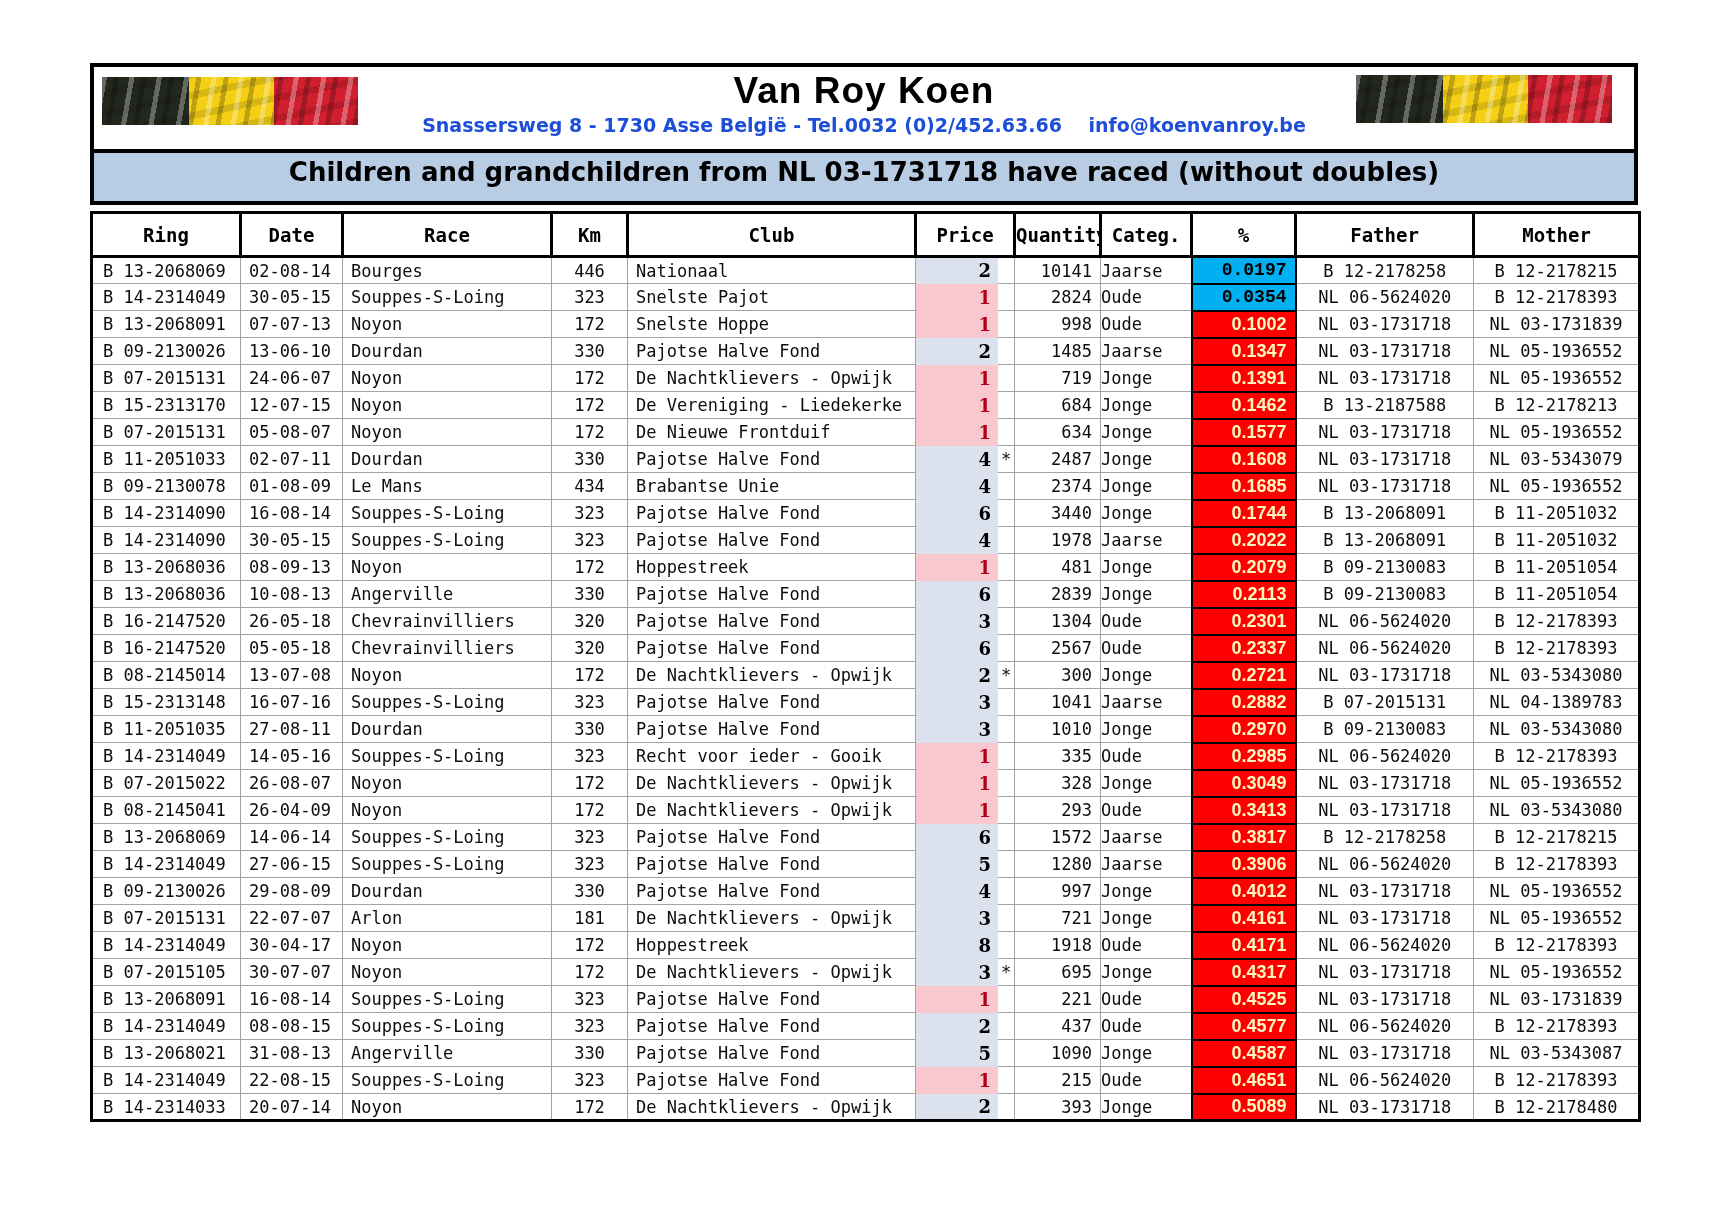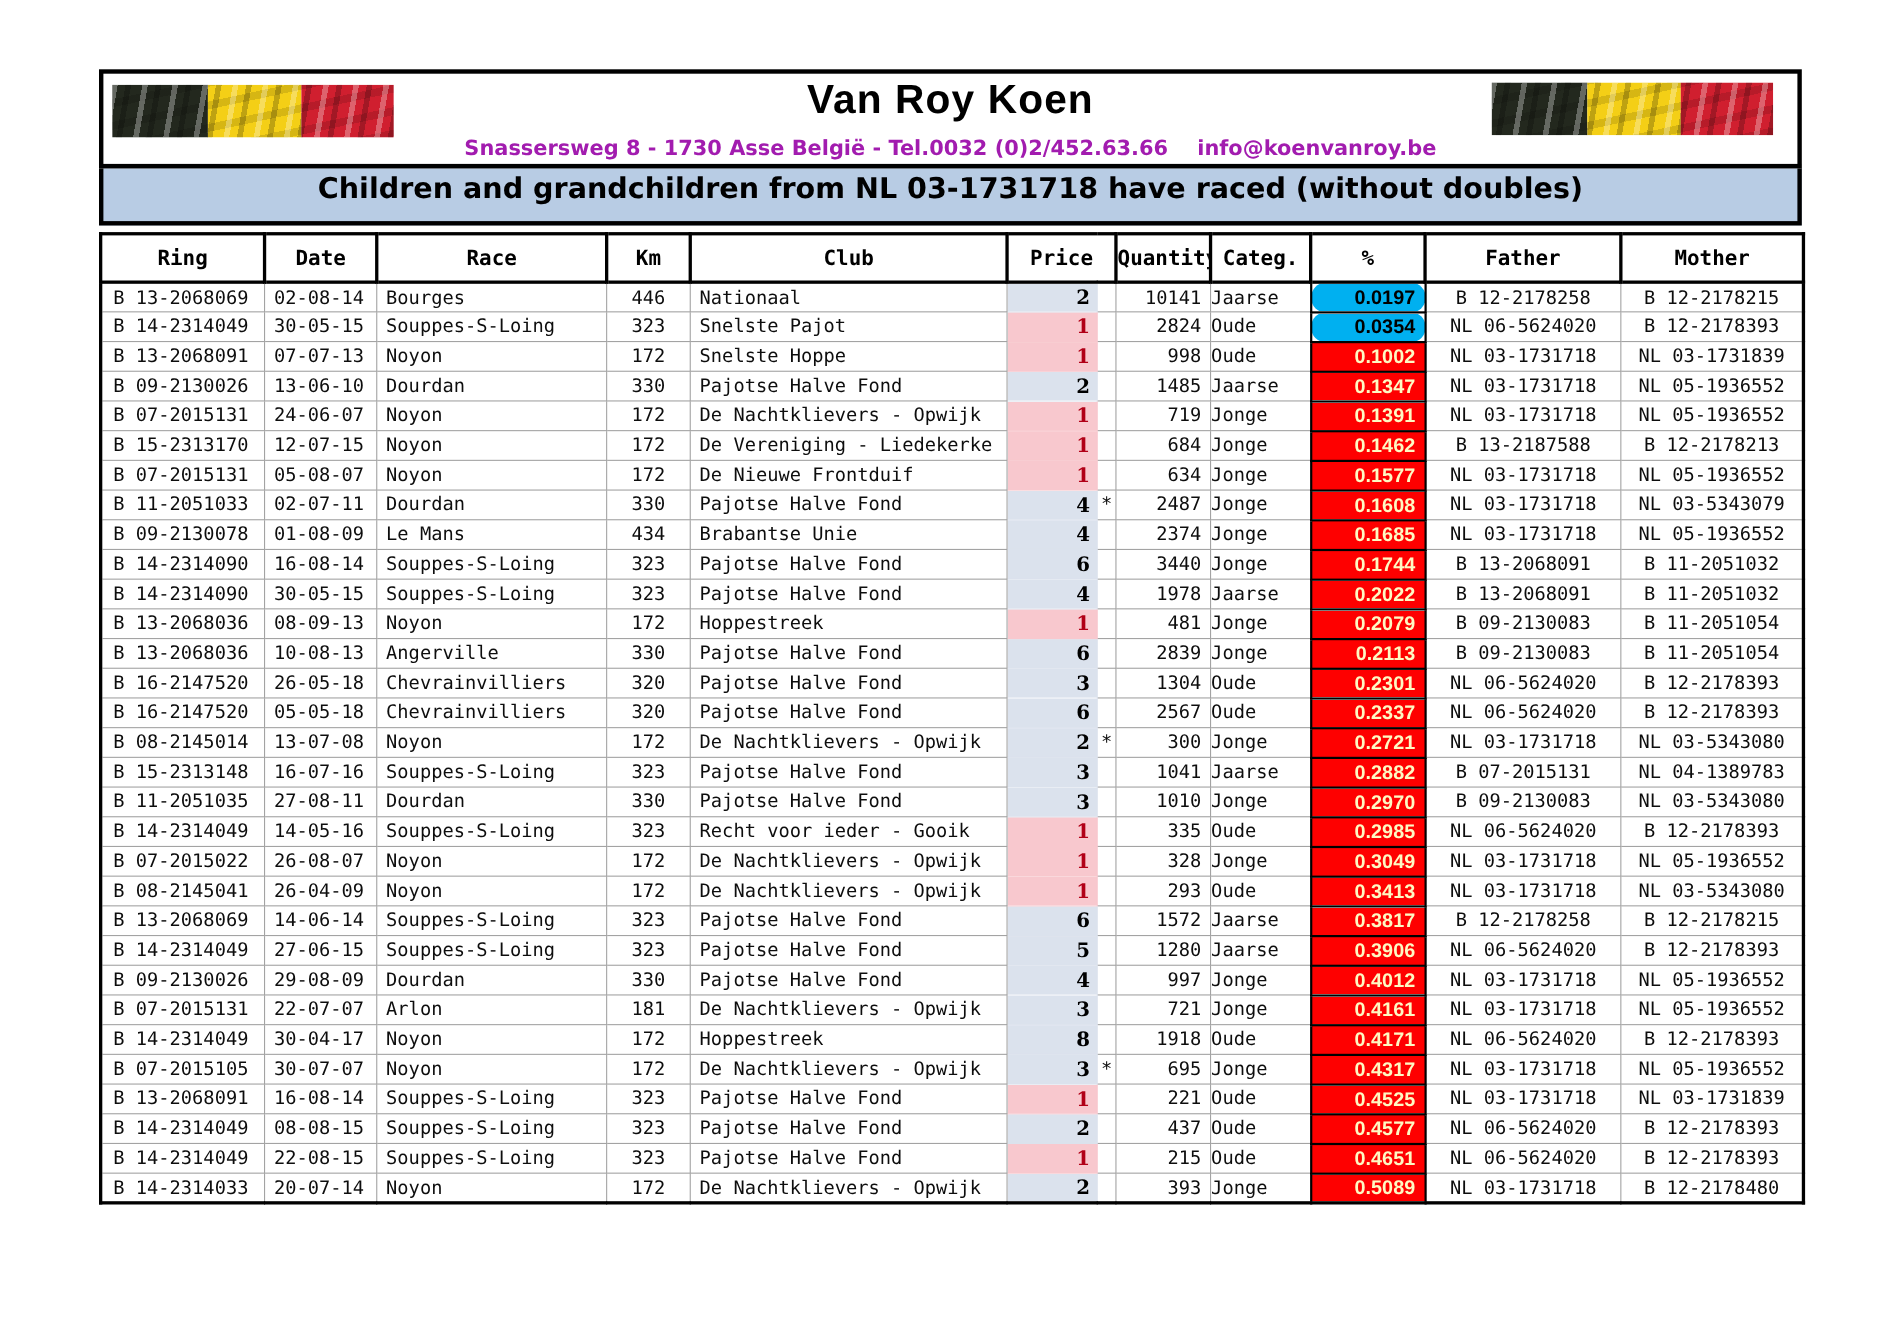--- a/index.html
+++ b/index.html
@@ -14,21 +14,21 @@
   .title-box{
     box-sizing:border-box;height:90px;border:4px solid #000;background:#fff;
     position:relative;text-align:center;
   }
   .main-title{
     font-family:Liberation Sans, sans-serif;font-weight:bold;font-size:37px;
     line-height:1.2;margin-top:2px;color:#000;letter-spacing:1px;
   }
   .address{
     font-family:"DejaVu Sans",sans-serif;font-weight:bold;font-size:19px;
-    color:#a21caf;white-space:pre;margin-top:11px;
+    color:#1d4ed8;white-space:pre;margin-top:1px;
   }
   .flag{position:absolute;width:256px;height:48px;display:flex;overflow:hidden;}
   .flag .b1{width:34%;height:100%;}
   .flag .b2{width:33%;height:100%;}
   .flag .b3{width:33%;height:100%;}
   .flag::after{
     content:"";position:absolute;left:0;top:0;right:0;bottom:0;
     background:
       repeating-linear-gradient(100deg,
         rgba(255,255,255,.30) 0 5px, rgba(255,255,255,0) 5px 12px,
@@ -71,21 +71,21 @@
   td.band-pink{background:var(--pink);border-color:var(--pink);color:var(--pink-text);}
   td.band-blue{background:var(--lblue);border-color:var(--lblue);color:#000;}
   td.c-star{padding:0;text-align:center;font-size:17px;}
   td.c-qty{text-align:right;padding:0 8px 0 0;}
   td.c-categ{text-align:left;padding:0;}
   td.c-pct{
     text-align:right;padding:0 8px 0 0;font-weight:bold;font-size:18px;
     border:2px solid #000;
   }
   td.pct-red{background:var(--red);font-family:Liberation Sans, sans-serif;color:#fef9c3;}
-  td.pct-blue{background:var(--blue);font-family:Liberation Sans, sans-serif;color:#000;border-radius:13px;}
+  td.pct-blue{background:var(--blue);font-family:Liberation Mono, monospace;color:#000;}
   td.c-father,td.c-mother{text-align:center;padding:0;}
 </style>
 </head>
 <body>
 
 <div class="page">
 
   <div class="title-box">
     <div class="flag flag-left">
       <div class="b1" style="background: rgb(35, 40, 30);"></div>
@@ -535,20 +535,34 @@
             <td class="c-club">Pajotse Halve Fond</td>
             <td class="c-price band-blue">2</td>
             <td class="c-star"></td>
             <td class="c-qty">437</td>
             <td class="c-categ">Oude</td>
             <td class="c-pct pct-red">0.4577</td>
             <td class="c-father">NL 06-5624020</td>
             <td class="c-mother">B 12-2178393</td>
           </tr>
           <tr>
+            <td class="c-ring">B 13-2068021</td>
+            <td class="c-date">31-08-13</td>
+            <td class="c-race">Angerville</td>
+            <td class="c-km">330</td>
+            <td class="c-club">Pajotse Halve Fond</td>
+            <td class="c-price band-blue">5</td>
+            <td class="c-star"></td>
+            <td class="c-qty">1090</td>
+            <td class="c-categ">Jonge</td>
+            <td class="c-pct pct-red">0.4587</td>
+            <td class="c-father">NL 03-1731718</td>
+            <td class="c-mother">NL 03-5343087</td>
+          </tr>
+          <tr>
             <td class="c-ring">B 14-2314049</td>
             <td class="c-date">22-08-15</td>
             <td class="c-race">Souppes-S-Loing</td>
             <td class="c-km">323</td>
             <td class="c-club">Pajotse Halve Fond</td>
             <td class="c-price band-pink">1</td>
             <td class="c-star"></td>
             <td class="c-qty">215</td>
             <td class="c-categ">Oude</td>
             <td class="c-pct pct-red">0.4651</td>

